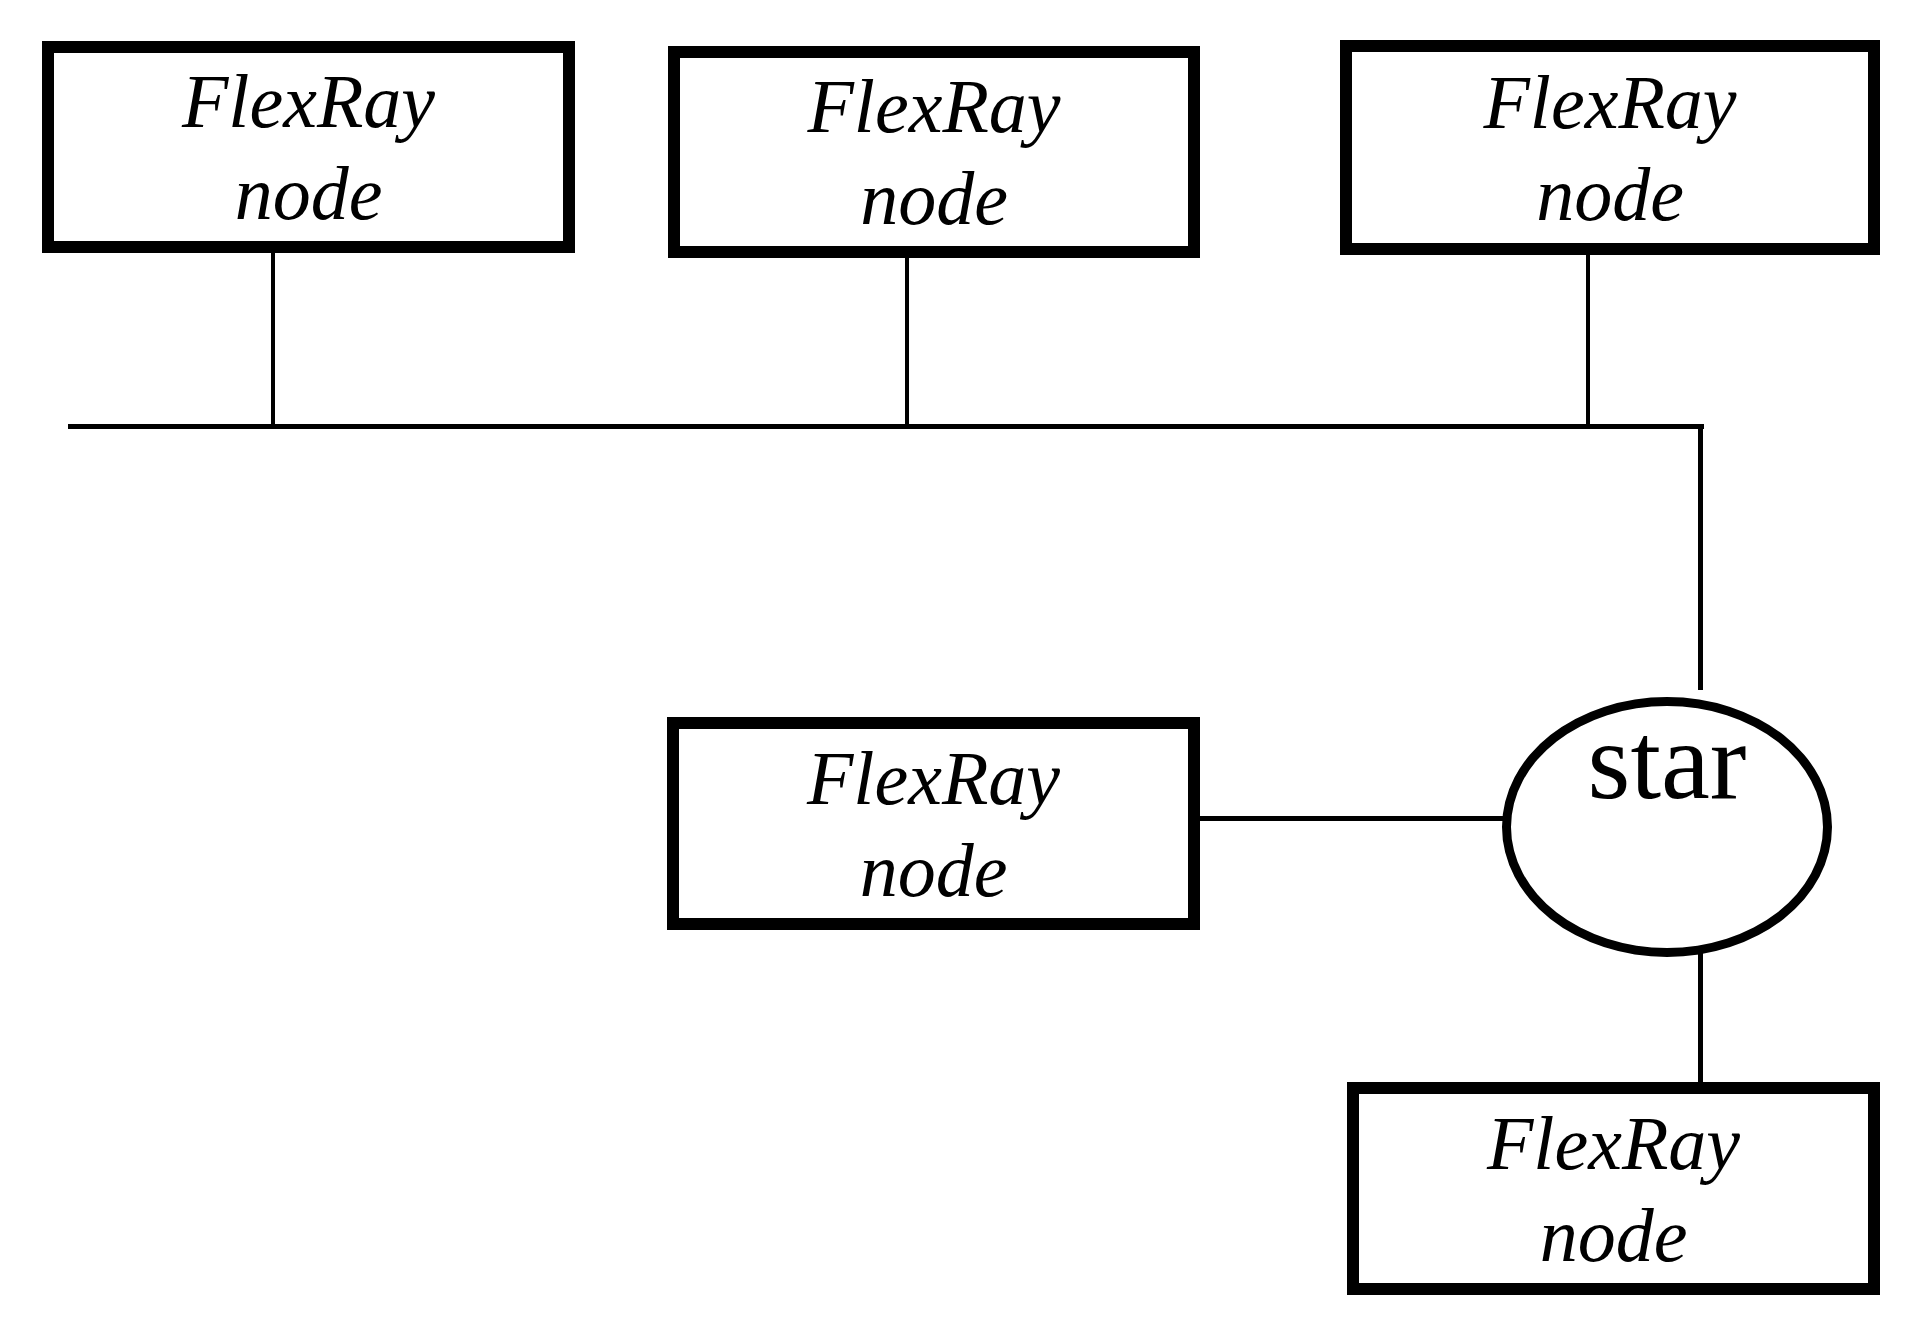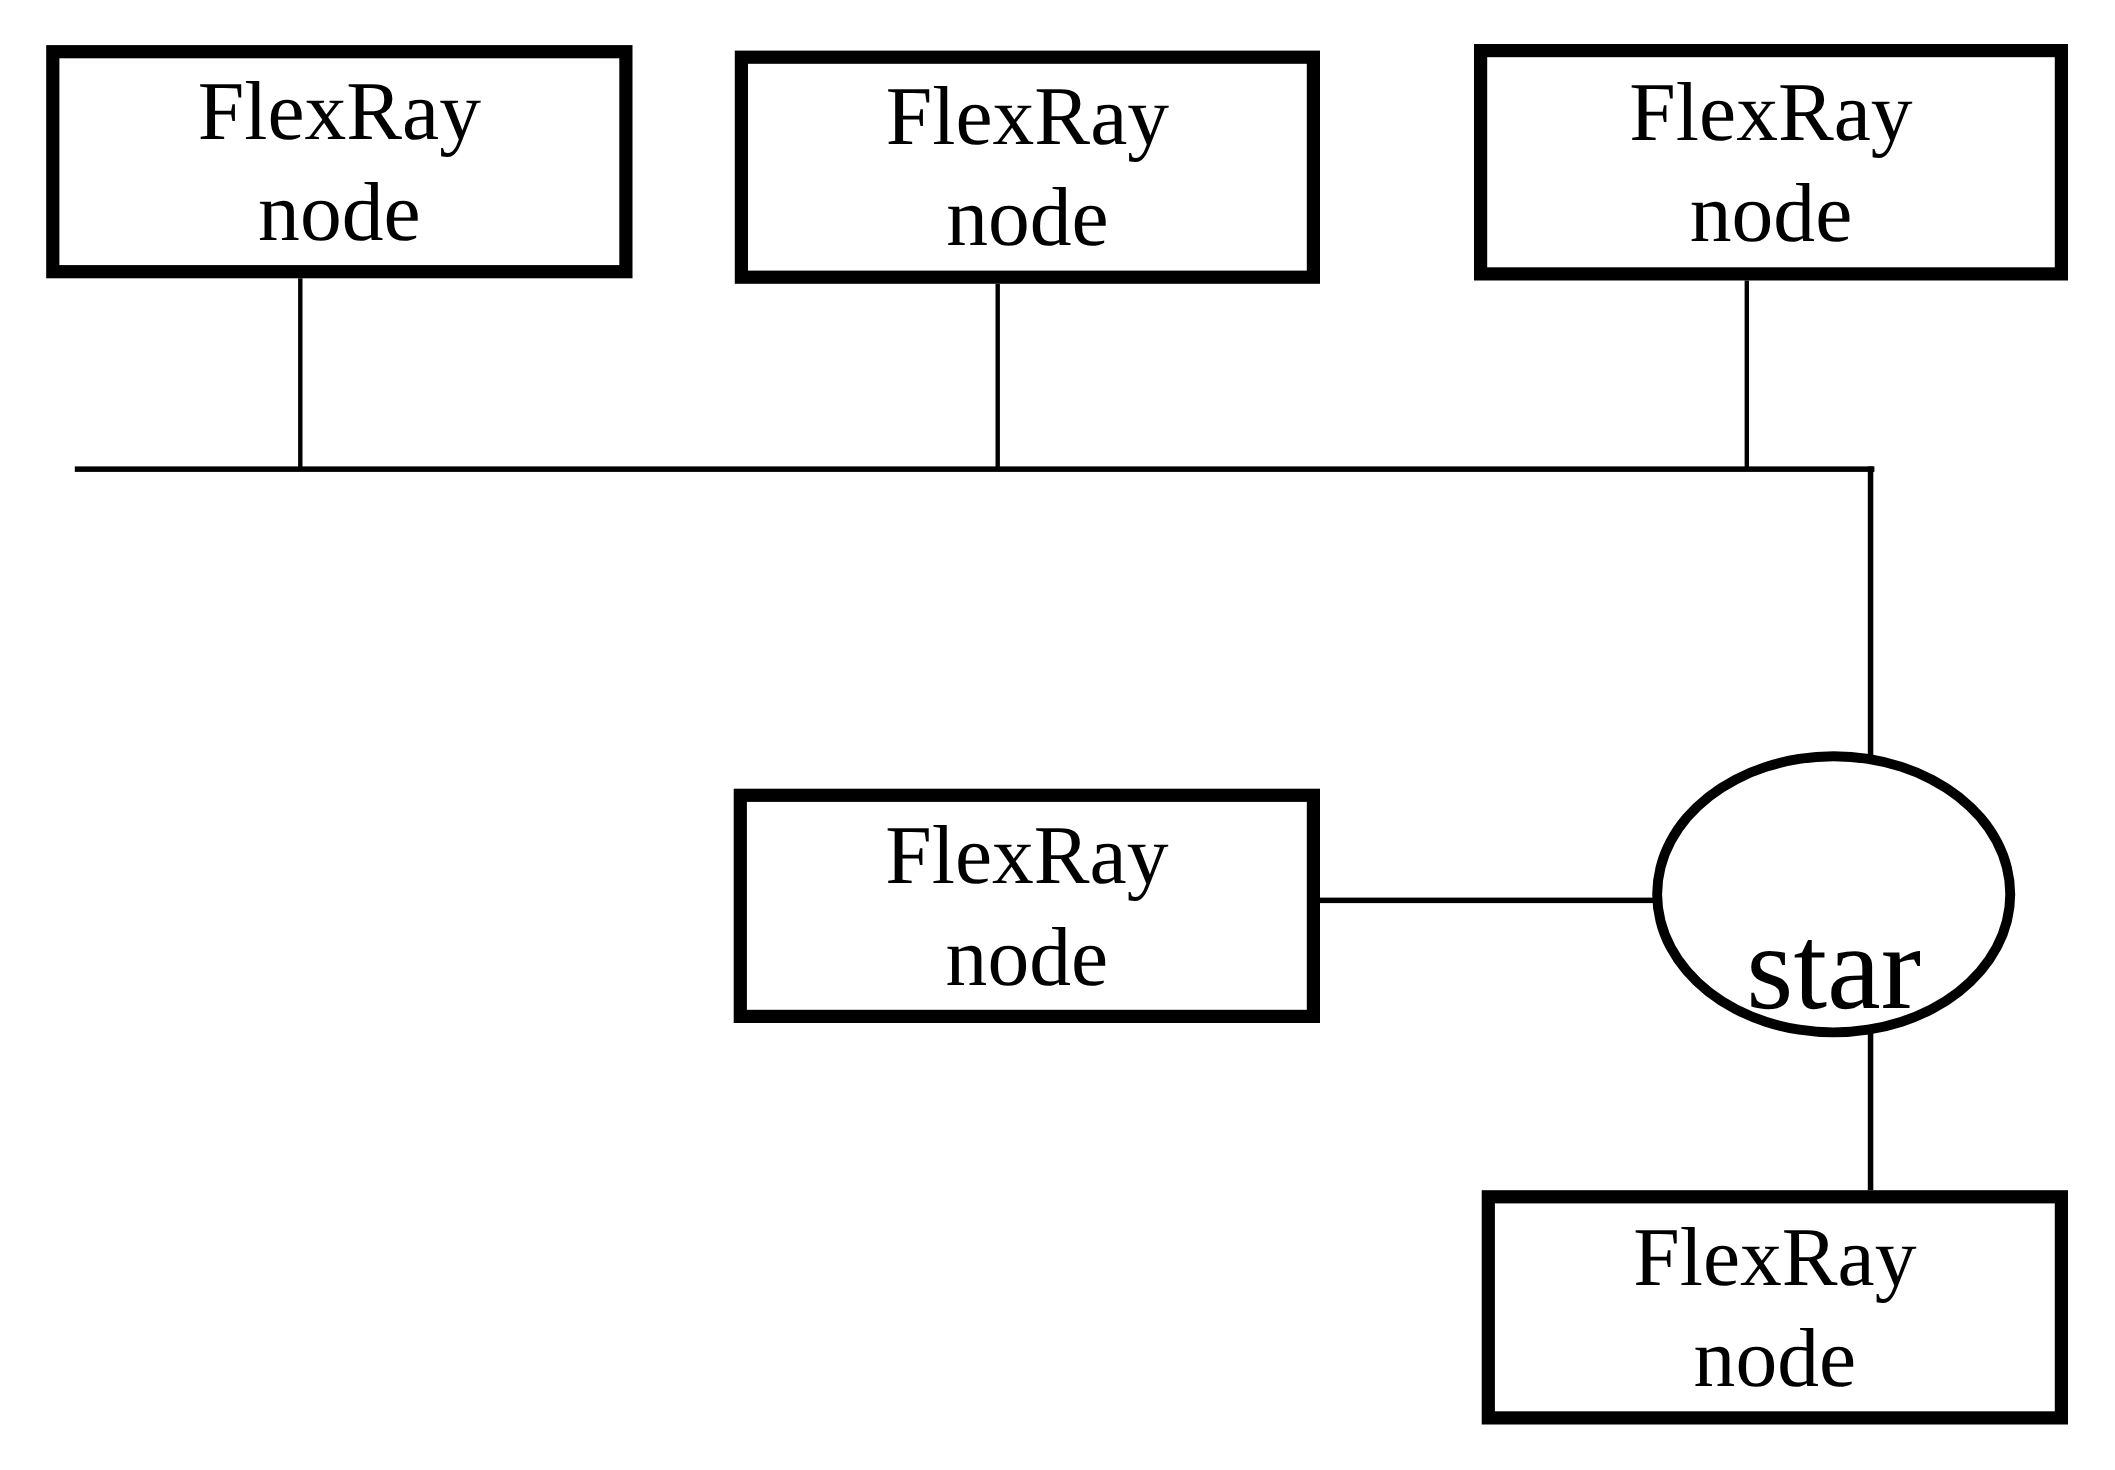--- a/index.html
+++ b/index.html
@@ -20,44 +20,45 @@
     position: absolute;
     box-sizing: border-box;
     border: 12px solid var(--ink, #000000);
     background: var(--bg, #ffffff);
     display: flex;
     flex-direction: column;
     align-items: center;
     justify-content: center;
     text-align: center;
     z-index: 2;
+    font-style: italic;
   }
   .node span {
     display: block;
     font-size: 76px;
     line-height: 92px;
     white-space: nowrap;
   }
   .line {
     position: absolute;
     background: var(--ink, #000000);
     z-index: 1;
   }
   .hub {
     position: absolute;
     box-sizing: border-box;
     left: 1502px;
-    top: 683px;
+    top: 697px;
     width: 330px;
     height: 260px;
     border: 9px solid var(--ink, #000000);
     border-radius: 50%;
     background: var(--bg, #ffffff);
     display: flex;
-    align-items: flex-end;
+    align-items: flex-start;
     justify-content: center;
     z-index: 2;
   }
   .hub span {
     font-size: 110px;
     line-height: 110px;
   }
   
   .box-top-left    { left: 42px;   top: 41px;   width: 533px; height: 212px; }
   .box-top-mid     { left: 668px;  top: 46px;   width: 532px; height: 212px; }

